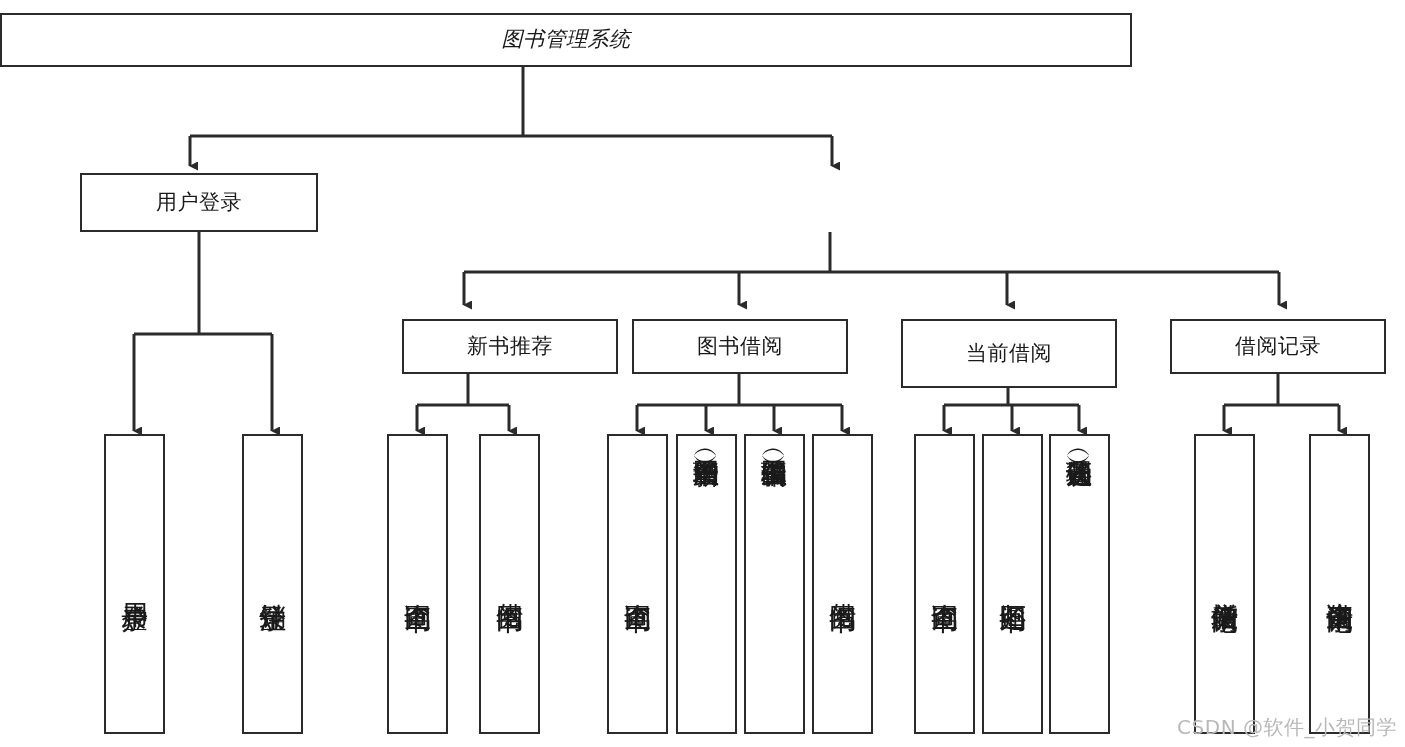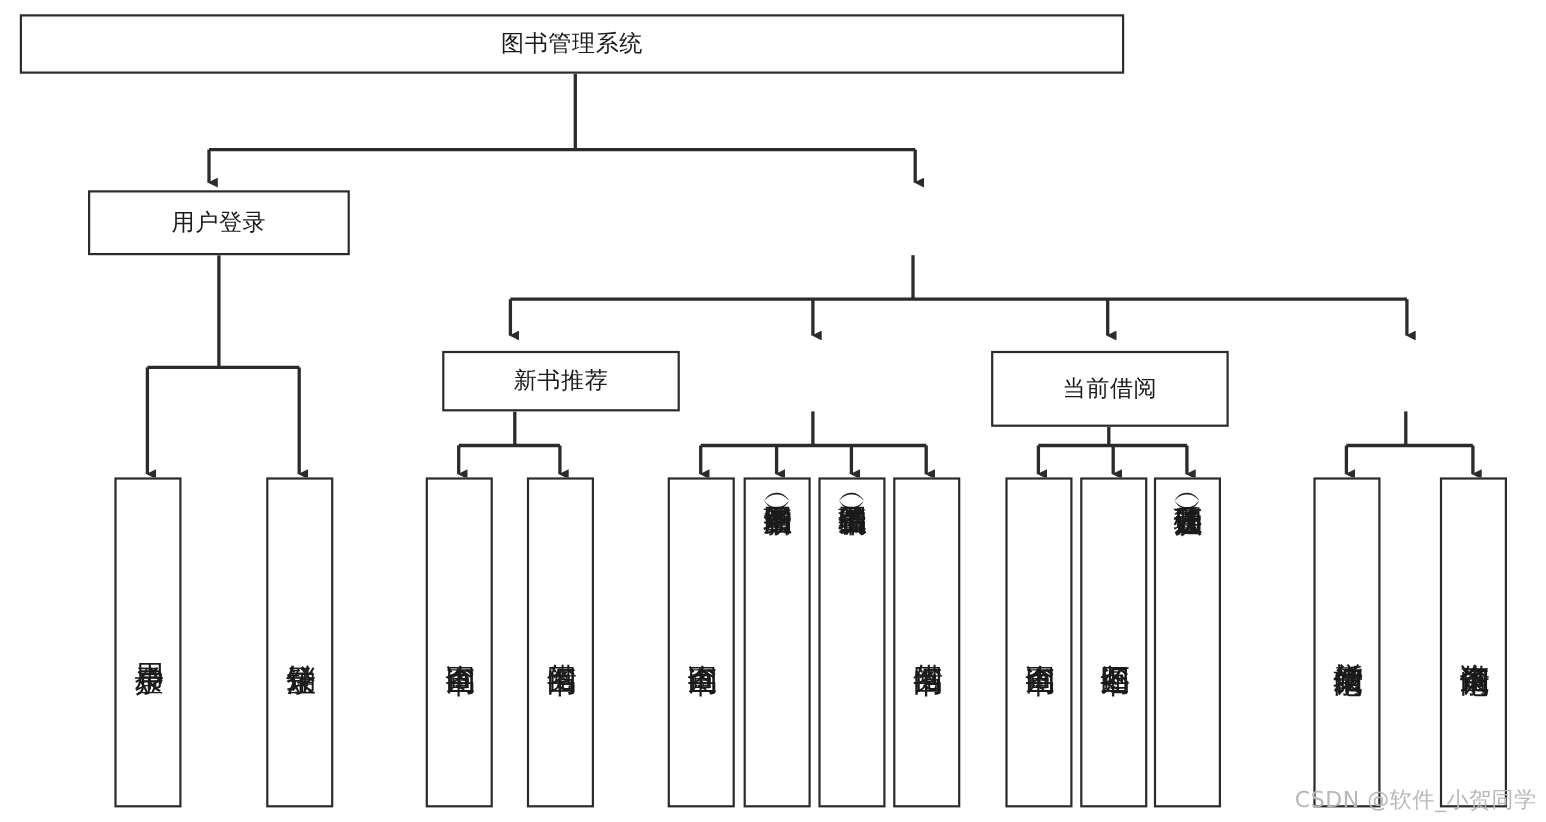--- a/index.html
+++ b/index.html
@@ -125,34 +125,40 @@
       <path d="M1012,405 L1012,431" marker-end="url(#arrowhead)"></path>
       <path d="M1079,405 L1079,431" marker-end="url(#arrowhead)"></path>
 
       <path d="M1278,374 L1278,405"></path>
       <path d="M1224,405 L1339,405"></path>
       <path d="M1224,405 L1224,431" marker-end="url(#arrowhead)"></path>
       <path d="M1339,405 L1339,431" marker-end="url(#arrowhead)"></path>
     </g>
   </svg>
 
-  <div class="node-box horiz" style="left:18px; top:13px; width:1004px; height:54px;">
+  <div class="node-box horiz" style="left:0; top:13px; width:1132px; height:54px;font-style:italic;">
     <span class="node-label">图书管理系统</span>
   </div>
 
   <div class="node-box horiz" style="left:80px; top:173px; width:238px; height:59px;">
     <span class="node-label">用户登录</span>
   </div>
 
   <div class="node-box horiz" style="left:361px; top:319px; width:216px; height:55px;margin-left:41px;">
     <span class="node-label">新书推荐</span>
   </div>
+  <div class="node-box horiz" style="left:632px; top:319px; width:216px; height:55px;">
+    <span class="node-label">图书借阅</span>
+  </div>
   <div class="node-box horiz" style="left:901px; top:319px; width:216px; height:69px;">
     <span class="node-label">当前借阅</span>
   </div>
+  <div class="node-box horiz" style="left:1170px; top:319px; width:216px; height:55px;">
+    <span class="node-label">借阅记录</span>
+  </div>
 
   <div class="node-box vert" style="left:104px; top:434px; width:61px; height:300px;">
     <span class="node-label">用户登录</span>
   </div>
   <div class="node-box vert" style="left:242px; top:434px; width:61px; height:300px;">
     <span class="node-label">注销登录</span>
   </div>
 
   <div class="node-box vert" style="left:387px; top:434px; width:61px; height:300px;">
     <span class="node-label">查询图书</span>

